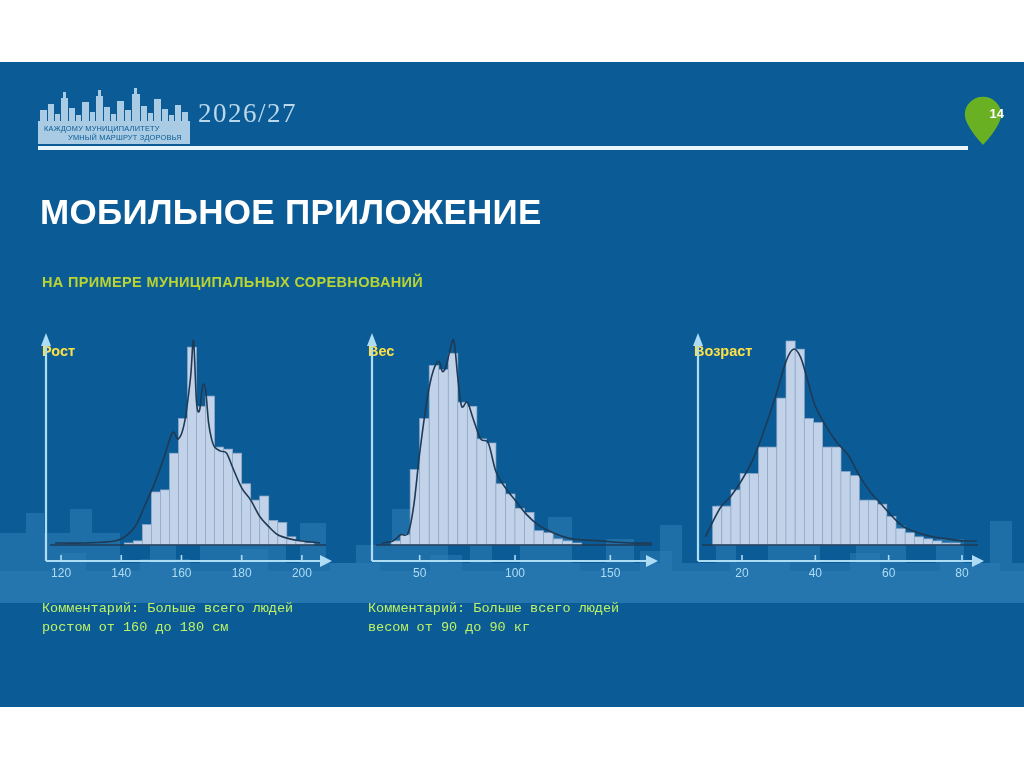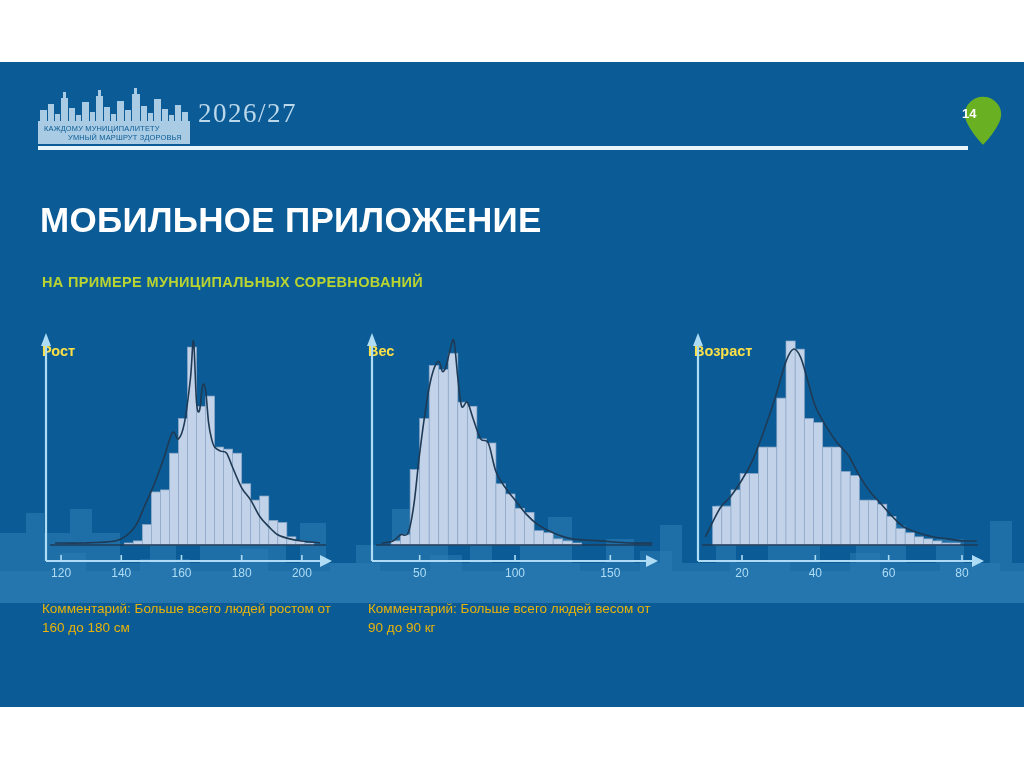--- a/index.html
+++ b/index.html
@@ -21,40 +21,40 @@
               background:#A9CBE3;}
   .logo-l1,.logo-l2{position:absolute;left:6px;width:142px;color:#0B5C96;
      font-weight:normal;font-size:7.4px;letter-spacing:.2px;white-space:nowrap;}
   .logo-l1{top:36px;}
   .logo-l2{top:45px;margin-left:24px;}
   .year{position:absolute;left:198px;top:36px;color:#BBD7EA;
         font-size:27px;letter-spacing:1.5px;font-weight:300;font-family:Liberation Serif, serif;}
   .hrule{position:absolute;left:38px;top:84px;width:930px;height:4px;
          background:#EAF4FB;}
   .pin{position:absolute;left:962px;top:32px;width:42px;height:54px;}
-  .pin-num{position:absolute;left:962px;top:44px;width:42px;text-align:left;
+  .pin-num{position:absolute;left:962px;top:44px;width:42px;text-align:right;
            color:#ffffff;font-size:13px;font-weight:bold;}
 
   
-  #title{position:absolute;left:40px;top:138px;color:#ffffff;
+  #title{position:absolute;left:40px;top:130px;color:#ffffff;
          font-size:35px;font-weight:bold;letter-spacing:.3px;}
   #subtitle{position:absolute;left:42px;top:190px;color:#B9D430;
             font-size:14.5px;font-weight:bold;letter-spacing:.35px;margin-top:22px;}
 
   
   .chart{position:absolute;top:245px;width:310px;height:340px;}
   #chart0{left:36px;}
   #chart1{left:362px;}
   #chart2{left:688px;}
 
   .ch-title{position:absolute;left:6px;top:0;color:#fde047;
             font-size:14.5px;font-weight:bold;margin-top:36px;}
   .plot{position:absolute;left:0;top:26px;width:300px;height:245px;}
-  .caption{position:absolute;left:6px;top:292px;width:292px;color:#eab308;
-           font-size:13.5px;line-height:19px;}
+  .caption{position:absolute;left:6px;top:292px;width:292px;color:#bef264;
+           font-size:13.5px;line-height:19px;font-family:Liberation Mono, monospace;}
 
   svg{display:block;}
 </style>
 </head>
 <body>
 
 <div id="slide">
 
   <svg class="skyline" viewBox="0 0 1024 190" preserveAspectRatio="none">
     <g fill="#1E6FA8">

